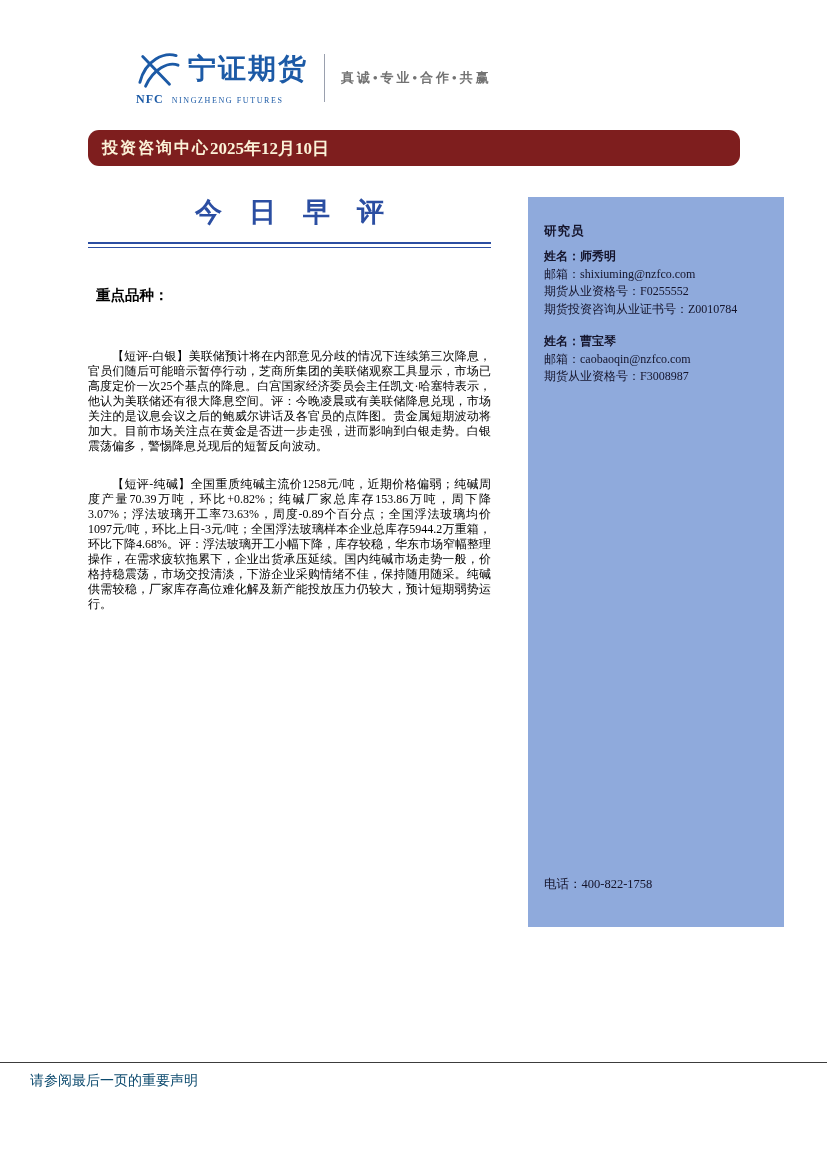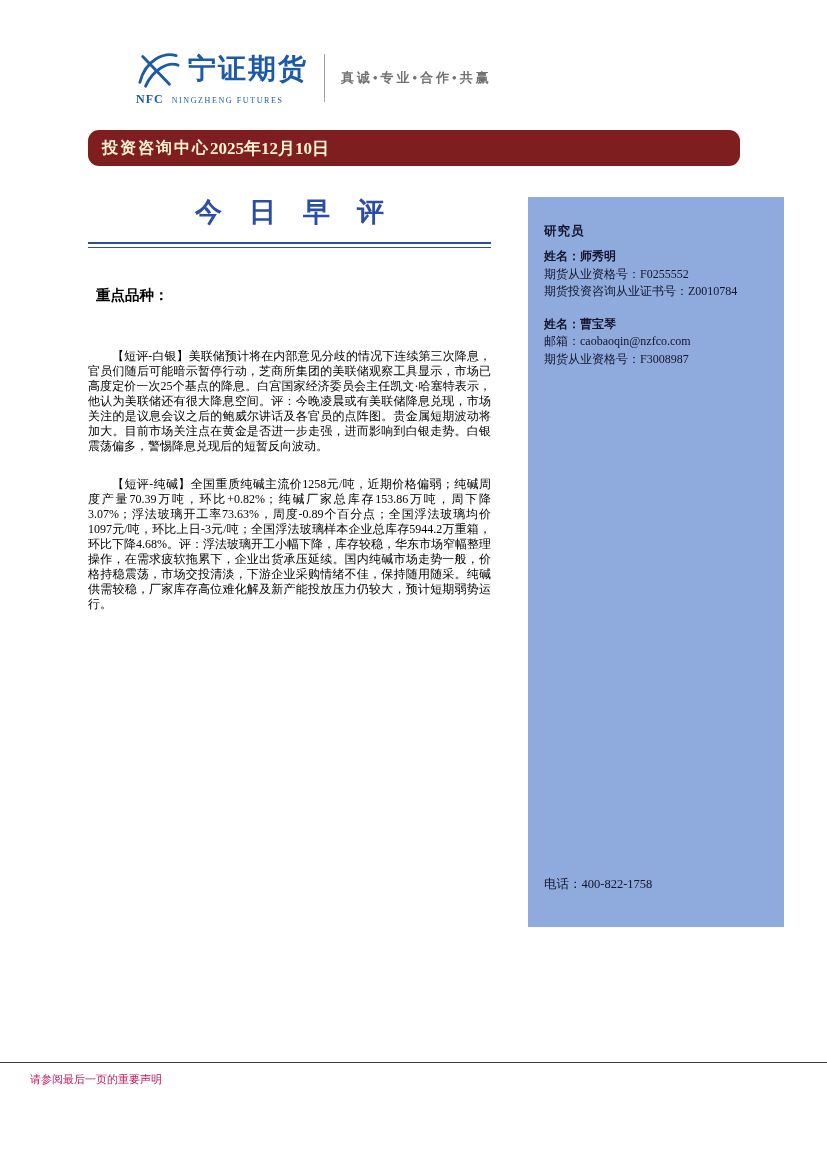--- a/index.html
+++ b/index.html
@@ -55,21 +55,21 @@
     color: #14142b;
   }
   .sb-heading { font-size: 12.5px; font-weight: bold; letter-spacing: 1px; margin-bottom: 8px; }
   .researcher { margin-bottom: 15px; }
   .researcher div { font-size: 12px; line-height: 17.5px; white-space: nowrap; }
   .researcher .name { font-weight: bold; }
   .sb-phone { position: absolute; left: 16px; bottom: 34px; font-size: 12.5px; }
 
   
   .footer-line { position: absolute; left: 0; right: 0; top: 1062px; height: 1px; background: #3c3c3c; }
-  .footer-text { position: absolute; left: 30px; top: 1072px; font-size: 11px; color: #be185d; font-family: Liberation Mono, monospace; }
+  .footer-text { position: absolute; left: 30px; top: 1072px; font-size: 14px; color: #0c4a6e; font-family: Liberation Mono, monospace; }
 </style>
 </head>
 <body>
 
 <div class="page">
 
   <div class="logo">
     <div class="logo-block">
       <div class="logo-row">
         <svg class="logo-mark" viewBox="0 0 46 44" xmlns="http://www.w3.org/2000/svg">
@@ -100,20 +100,21 @@
     <div class="section-heading">重点品种：</div>
     <p class="para first">【短评-白银】美联储预计将在内部意见分歧的情况下连续第三次降息，官员们随后可能暗示暂停行动，芝商所集团的美联储观察工具显示，市场已高度定价一次25个基点的降息。白宫国家经济委员会主任凯文·哈塞特表示，他认为美联储还有很大降息空间。评：今晚凌晨或有美联储降息兑现，市场关注的是议息会议之后的鲍威尔讲话及各官员的点阵图。贵金属短期波动将加大。目前市场关注点在黄金是否进一步走强，进而影响到白银走势。白银震荡偏多，警惕降息兑现后的短暂反向波动。</p>
     <p class="para second">【短评-纯碱】全国重质纯碱主流价1258元/吨，近期价格偏弱；纯碱周度产量70.39万吨，环比+0.82%；纯碱厂家总库存153.86万吨，周下降3.07%；浮法玻璃开工率73.63%，周度-0.89个百分点；全国浮法玻璃均价1097元/吨，环比上日-3元/吨；全国浮法玻璃样本企业总库存5944.2万重箱，环比下降4.68%。评：浮法玻璃开工小幅下降，库存较稳，华东市场窄幅整理操作，在需求疲软拖累下，企业出货承压延续。国内纯碱市场走势一般，价格持稳震荡，市场交投清淡，下游企业采购情绪不佳，保持随用随采。纯碱供需较稳，厂家库存高位难化解及新产能投放压力仍较大，预计短期弱势运行。</p>
   </div>
 
   <div class="sidebar">
     <div class="sb-heading">研究员</div>
 
     <div class="researcher">
       <div class="name"><span>姓名：</span><span>师秀明</span></div>
+      <div><span>邮箱：</span><span>shixiuming@nzfco.com</span></div>
       <div><span>期货从业资格号：</span><span>F0255552</span></div>
       <div><span>期货投资咨询从业证书号：</span><span>Z0010784</span></div>
     </div>
 
     <div class="researcher">
       <div class="name"><span>姓名：</span><span>曹宝琴</span></div>
       <div><span>邮箱：</span><span>caobaoqin@nzfco.com</span></div>
       <div><span>期货从业资格号：</span><span>F3008987</span></div>
     </div>
 

